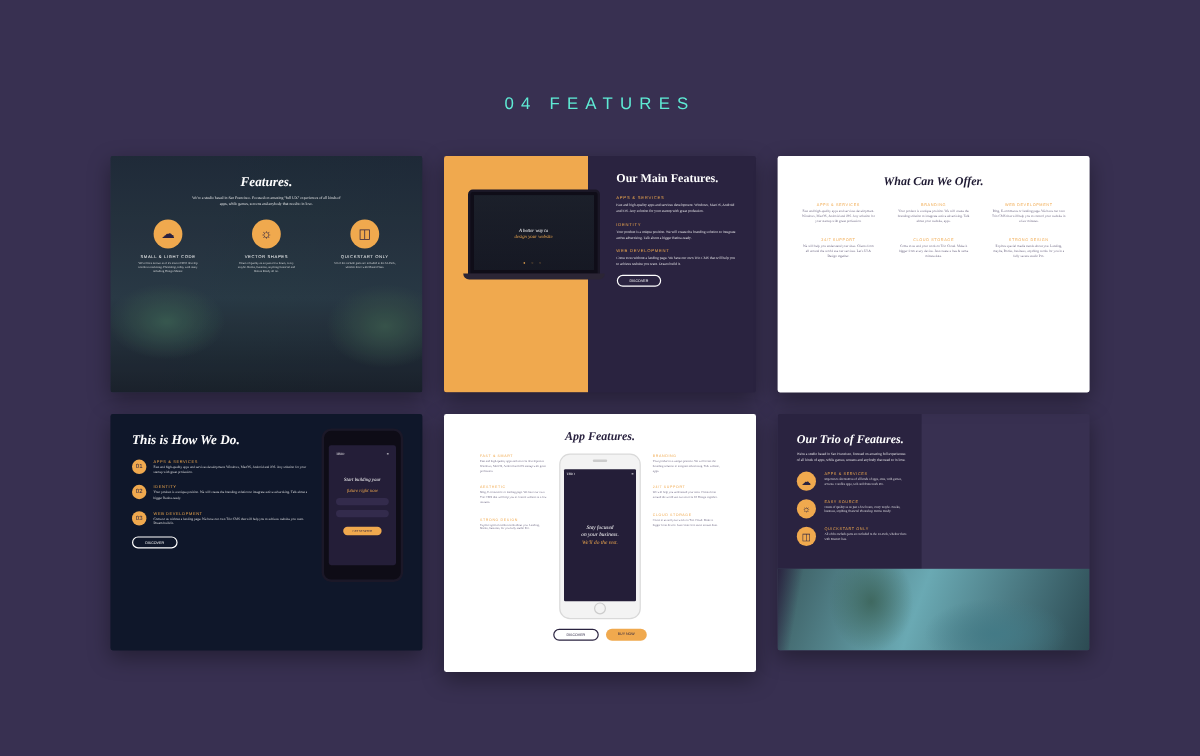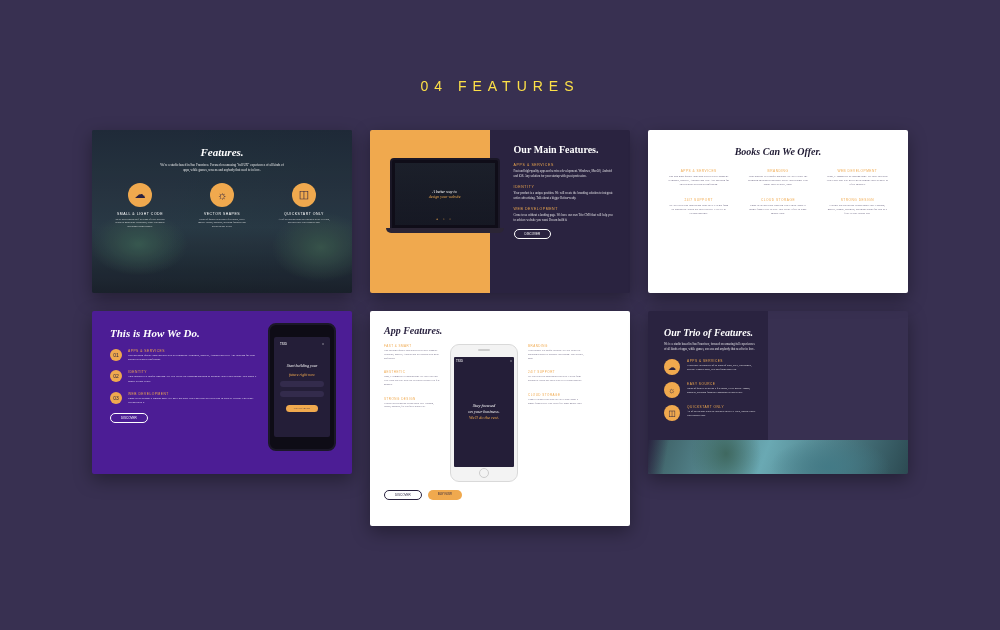--- a/index.html
+++ b/index.html
@@ -6,40 +6,40 @@
   body {
     background: #383051;
     width: 1000px;
     height: 630px;
     font-family: Georgia, "Times New Roman", serif;
     overflow: hidden;
     position: relative;
   }
   .page-title {
     text-align: center;
-    color: #fde047;
+    color: #5eead4;
     font-family: -apple-system, "Segoe UI", sans-serif;
     font-size: 14px;
     letter-spacing: 6px;
     font-weight: 300;
     padding-top: 78px;
   }
   .grid {
     position: absolute;
     top: 130px;
     left: 0; right: 0;
     display: flex;
     flex-wrap: wrap;
     justify-content: center;
     gap: 18px;
     padding: 0 90px;
   }
   .card {
     width: 260px;
-    height: 163px;
+    height: 197px;
     border-radius: 2px;
     box-shadow: 0 6px 18px rgba(0,0,0,.35);
     overflow: hidden;
     position: relative;
     font-size: 4px;
     color: #fff;
   }
   .card.tall { height: 215px; }
 
   
@@ -99,21 +99,21 @@
 
   
   .c3 { background:#fff; color:#2a2340; padding:16px 20px 10px; }
   .c3 h2 { color:#1f1a33; font-size:10px; font-style:italic; font-weight:bold; text-align:center; margin-bottom:12px;}
   .c3 .row { display:flex; gap:18px; margin-bottom:10px; }
   .c3 .cell { flex:1; text-align:center; }
   .c3 .ch { color:#f0a94e; font-size:3.2px; letter-spacing:.5px; font-family:sans-serif; margin-bottom:2px;}
   .c3 .cd { font-size:2.8px; color:#6b6580; line-height:1.5; }
 
   
-  .c4 { background:#4c1d95; display:flex; padding:16px 16px 14px 18px; gap:10px; }
+  .c4 { background:#0f172a; display:flex; padding:16px 16px 14px 18px; gap:10px; }
   .c4 .col { flex:1; }
   .c4 h2 { font-size:11px; font-style:italic; font-weight:bold; margin-bottom:10px;}
   .bulrow { display:flex; gap:6px; margin-bottom:8px; }
   .bulrow .num {
     width:12px; height:12px; border-radius:50%; background:#f0a94e; color:#2a2340;
     font-size:5px; display:flex; align-items:center; justify-content:center; font-family:sans-serif; flex-shrink:0;
   }
   .bulrow .bt { flex:1; }
   .bulrow .bh { color:#f0a94e; font-size:3.3px; font-family:sans-serif; letter-spacing:.5px; margin-bottom:1px;}
   .bulrow .bd { font-size:2.8px; opacity:.85; line-height:1.5;}
@@ -126,21 +126,21 @@
     background:#241e38; border-radius:2px; display:flex; flex-direction:column; align-items:center; justify-content:center; gap:4px;
   }
   .phone1 .bar { position:absolute; top:4px; left:4px; right:4px; height:6px; display:flex; justify-content:space-between; align-items:center; padding:0 2px;}
   .phone1 .bar span { color:#fff; font-size:3px; }
   .phone1 .pt1 { color:#fff; font-size:4px; font-style:italic; text-align:center;}
   .phone1 .pt2 { color:#f0a94e; font-size:4px; font-style:italic; text-align:center;}
   .phone1 .btn { background:#f0a94e; color:#2a2340; font-size:2.5px; padding:2px 8px; border-radius:8px; margin-top:4px;}
   .phone1 .field { background:#332b4c; width:44px; height:6px; border-radius:3px; }
 
   
-  .c5 { background:#fff; color:#2a2340; display:flex; flex-direction:column; align-items:flex-start; padding:14px 14px 8px;}
+  .c5 { background:#fff; color:#2a2340; display:flex; flex-direction:column; align-items:center; padding:14px 14px 8px;}
   .c5 h2 { font-size:10px; font-style:italic; font-weight:bold; margin-bottom:8px;}
   .c5 .wrap { display:flex; align-items:flex-start; gap:10px; }
   .c5col { width:56px; }
   .c5 .cell { text-align:left; margin-bottom:10px; }
   .c5 .ch { color:#f0a94e; font-size:3px; letter-spacing:.5px; font-family:sans-serif; margin-bottom:1px;}
   .c5 .cd { font-size:2.5px; color:#6b6580; line-height:1.5;}
   .phone2 {
     width:68px; height:138px; background:#f3f3f3; border-radius:9px; border:1px solid #d9d9d9; position:relative; flex-shrink:0;
   }
   .phone2::before { content:""; position:absolute; top:4px; left:50%; transform:translateX(-50%); width:12px; height:2px; background:#ccc; border-radius:2px;}
@@ -238,21 +238,21 @@
         </div>
       <div class="featblk">
           <div class="fh">WEB DEVELOPMENT</div>
           <div class="fd">Come to us without a landing page. We have our own Trio CMS that will help you to achieve website you want. Dream build it.</div>
         </div>
       <div class="pillbtn">DISCOVER</div>
     </div>
   </div>
 
   <div class="card c3">
-    <h2>Books Can We Offer.</h2>
+    <h2>What Can We Offer.</h2>
     <div class="row">
       <div class="cell">
           <div class="ch">APPS &amp; SERVICES</div>
           <div class="cd">Fast and high-quality apps and services development. Windows, MacOS, Android and iOS. Any solution for your startup with great profession.</div>
         </div>
       <div class="cell">
           <div class="ch">BRANDING</div>
           <div class="cd">Your product is a unique position. We will create the branding solution to integrate active advertising. Talk about your website, apps.</div>
         </div>
       <div class="cell">

